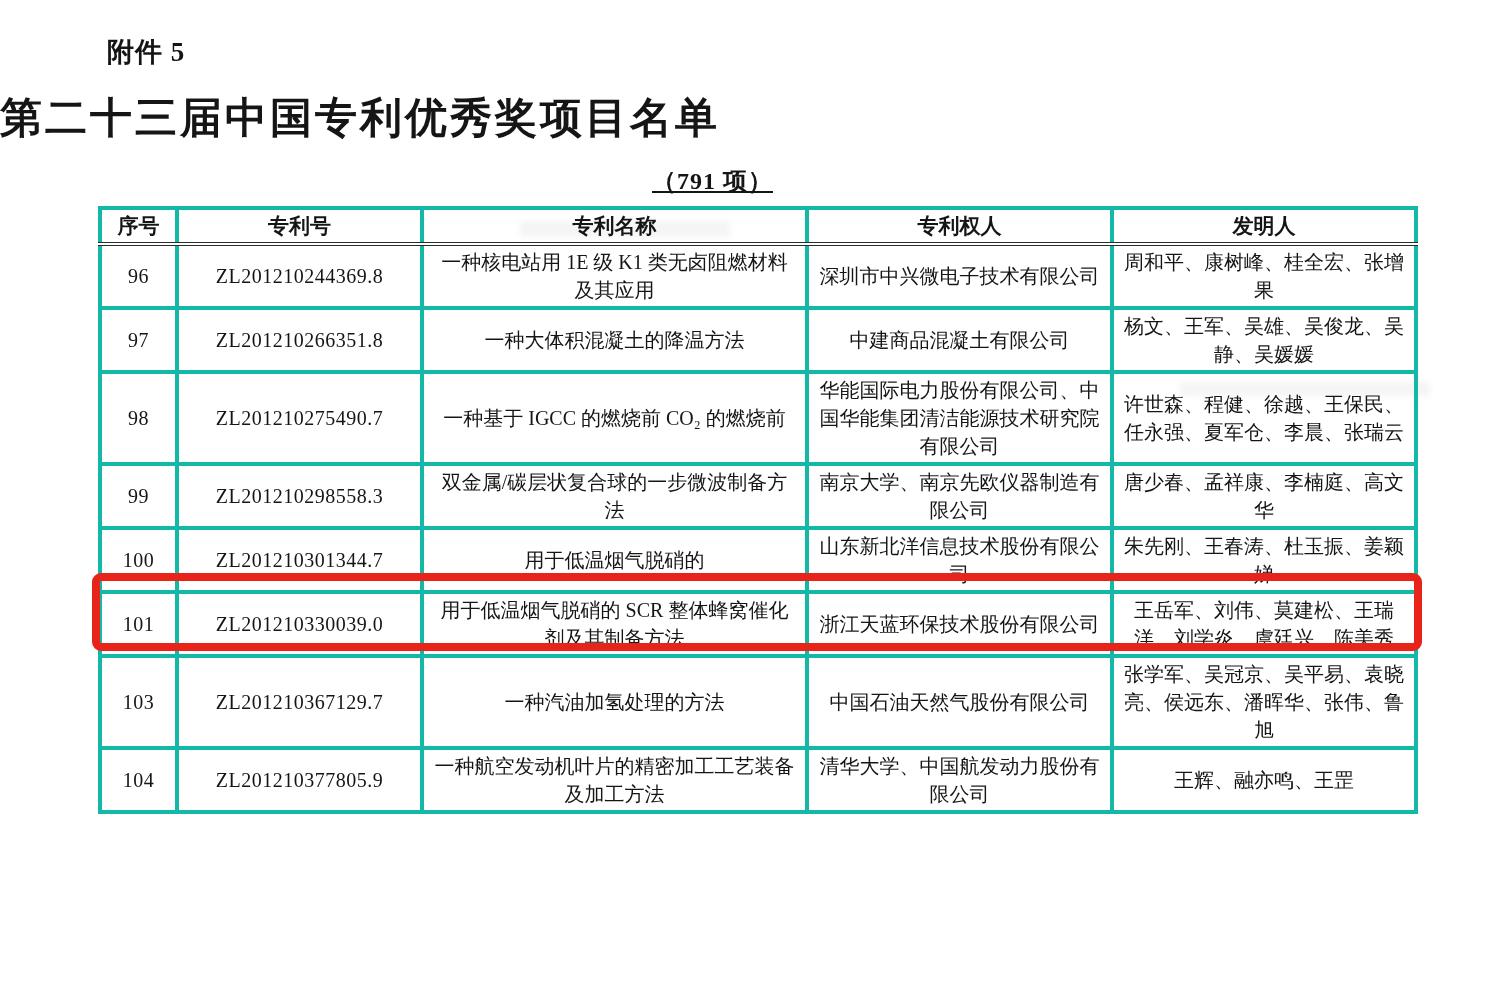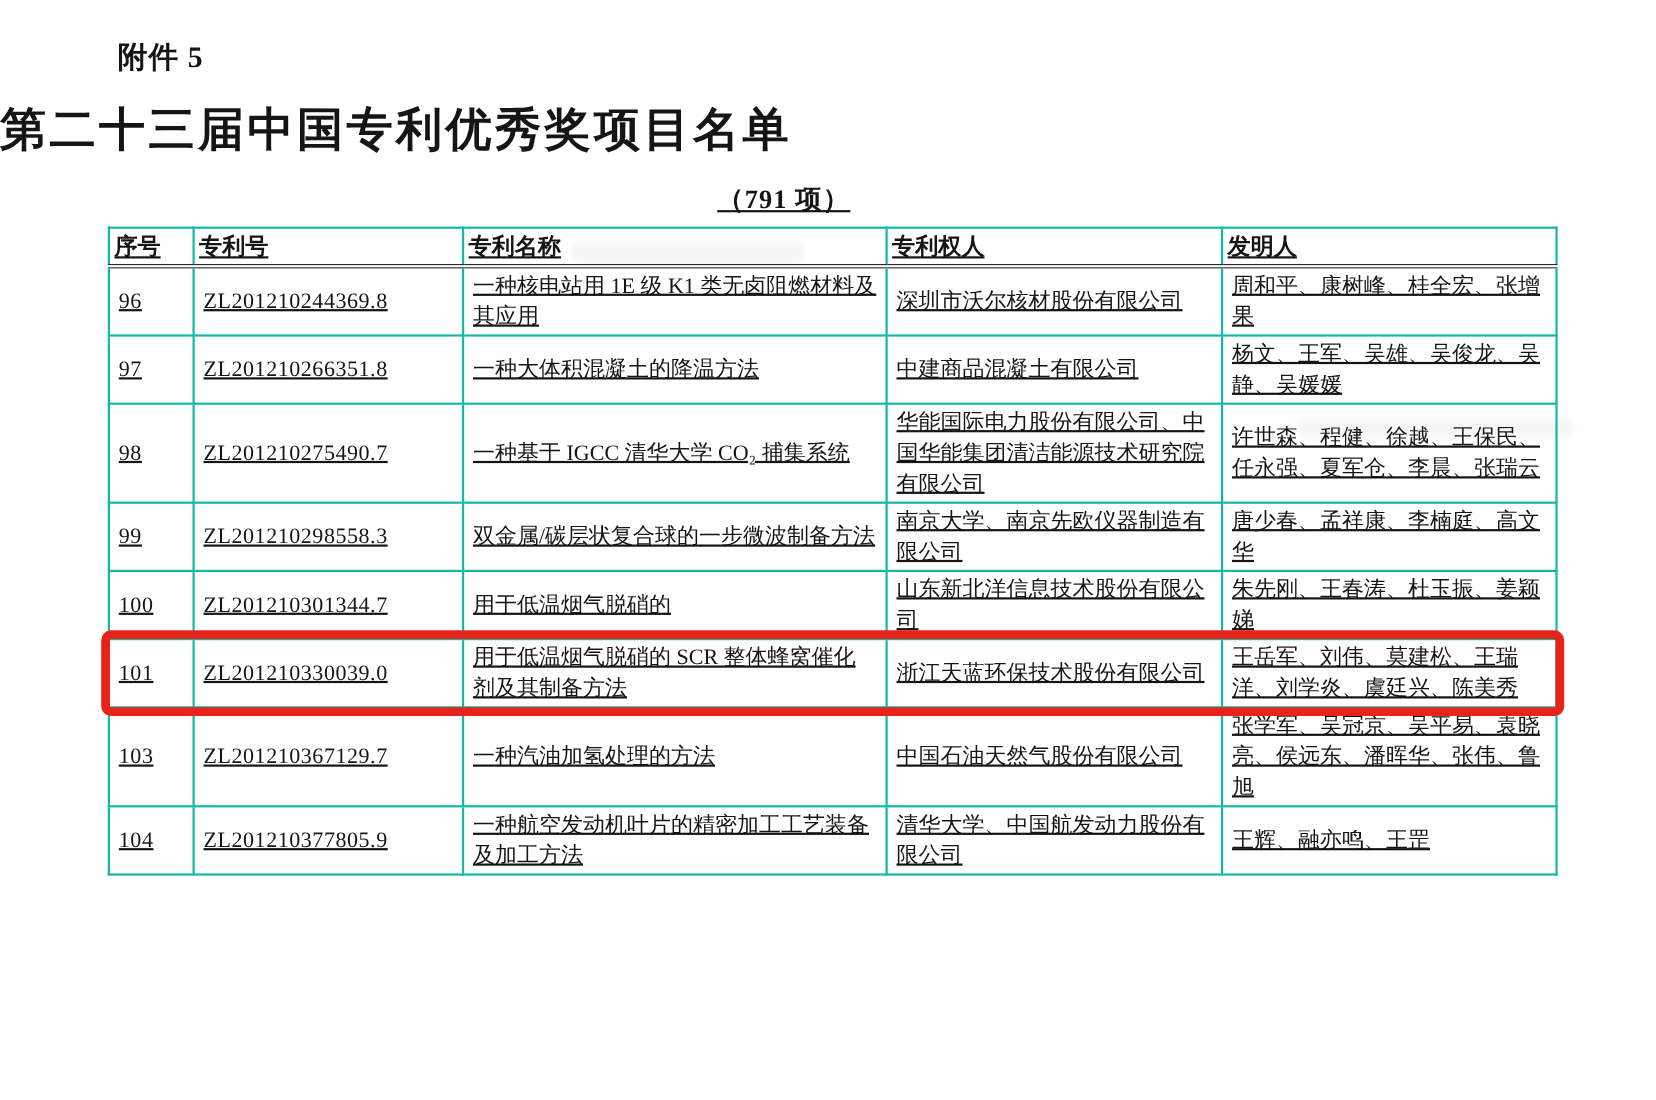--- a/index.html
+++ b/index.html
@@ -48,28 +48,27 @@
   }
   table.patents {
     position: absolute;
     left: 98px;
     top: 206px;
     width: 1316px;
     border-collapse: collapse;
     table-layout: fixed;
   }
   .patents th, .patents td {
-    border: 2px solid #14b8a6;
-    text-align: left;
+    border: 4px solid #14b8a6;
+    text-align: center;
     vertical-align: middle;
     font-size: 20px;
     line-height: 28px;
     padding: 2px 8px;
     word-break: break-all;
-    text-decoration: underline;
   }
   .patents thead th {
     font-weight: bold;
     font-size: 21px;
     padding: 2px 4px;
     border-bottom: 4px double #2a2a2a;
   }
   .patents td.cell-index,
   .patents td.cell-patent-number {
     font-family: "Liberation Serif", "DejaVu Serif", serif;
@@ -121,34 +120,34 @@
           <th>专利名称</th>
           <th>专利权人</th>
           <th>发明人</th>
         </tr>
     </thead>
     <tbody>
         <tr>
           <td class="cell-index">96</td>
           <td class="cell-patent-number">ZL201210244369.8</td>
           <td class="cell-patent-name">一种核电站用 1E 级 K1 类无卤阻燃材料及其应用</td>
-          <td class="cell-patentee">深圳市沃尔核材股份有限公司</td>
+          <td class="cell-patentee">深圳市中兴微电子技术有限公司</td>
           <td class="cell-inventors">周和平、康树峰、桂全宏、张增果</td>
         </tr>
         <tr>
           <td class="cell-index">97</td>
           <td class="cell-patent-number">ZL201210266351.8</td>
           <td class="cell-patent-name">一种大体积混凝土的降温方法</td>
           <td class="cell-patentee">中建商品混凝土有限公司</td>
           <td class="cell-inventors">杨文、王军、吴雄、吴俊龙、吴静、吴媛媛</td>
         </tr>
         <tr>
           <td class="cell-index">98</td>
           <td class="cell-patent-number">ZL201210275490.7</td>
-          <td class="cell-patent-name">一种基于 IGCC 清华大学 CO₂ 捕集系统</td>
+          <td class="cell-patent-name">一种基于 IGCC 的燃烧前 CO₂ 的燃烧前</td>
           <td class="cell-patentee">华能国际电力股份有限公司、中国华能集团清洁能源技术研究院有限公司</td>
           <td class="cell-inventors">许世森、程健、徐越、王保民、任永强、夏军仓、李晨、张瑞云</td>
         </tr>
         <tr>
           <td class="cell-index">99</td>
           <td class="cell-patent-number">ZL201210298558.3</td>
           <td class="cell-patent-name">双金属/碳层状复合球的一步微波制备方法</td>
           <td class="cell-patentee">南京大学、南京先欧仪器制造有限公司</td>
           <td class="cell-inventors">唐少春、孟祥康、李楠庭、高文华</td>
         </tr>

